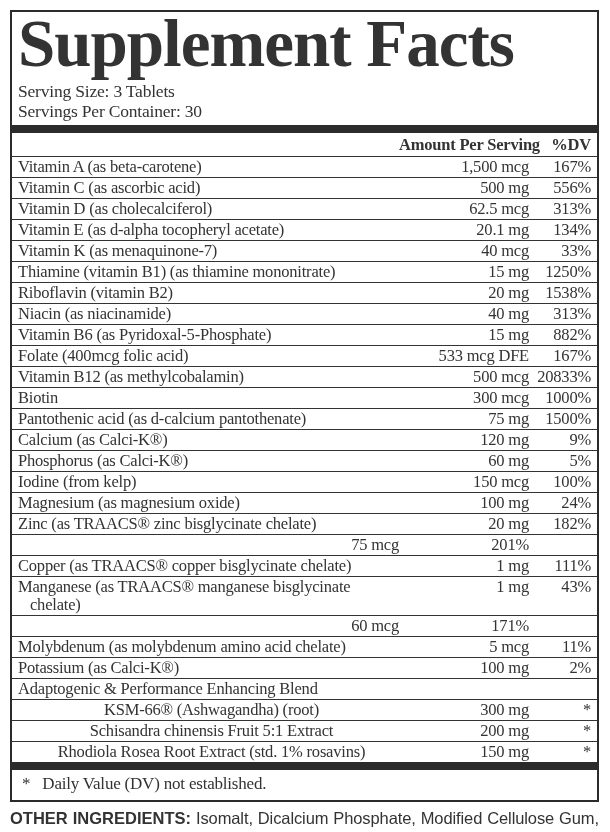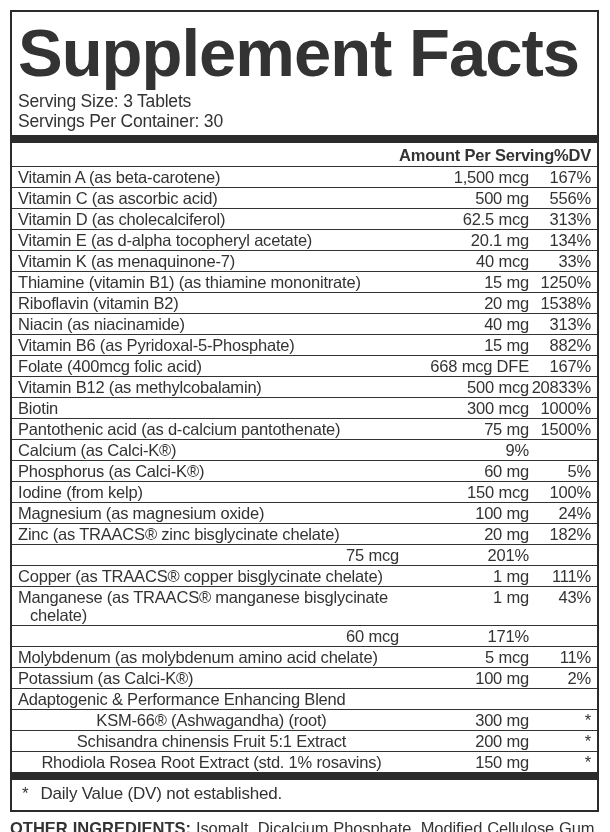--- a/index.html
+++ b/index.html
@@ -13,21 +13,22 @@
     width:610px;height:832px;
     background:var(--bg);
     color:var(--ink);
     font-family:"Liberation Sans","DejaVu Sans",sans-serif;
     padding:10px 11px 0 10px;
     overflow:hidden;
   }
   .panel{
     border:2px solid var(--bar);
     background:var(--bg);
-    padding-top:10px;
+    padding-top:0;
+    font-family:Liberation Serif, serif;
   }
   .title{
     margin:0 6px;
     font-size:67px;
     line-height:62px;
     font-weight:bold;
     letter-spacing:-1px;
     white-space:nowrap;
   }
   .serving{
@@ -151,21 +152,21 @@
   </div>
 
   <div class="row">
     <span class="cell name">Vitamin B6 (as Pyridoxal-5-Phosphate)</span>
     <span class="cell amt">15 mg</span>
     <span class="cell dv">882%</span>
   </div>
 
   <div class="row">
     <span class="cell name">Folate (400mcg folic acid)</span>
-    <span class="cell amt">668 mcg DFE</span>
+    <span class="cell amt">533 mcg DFE</span>
     <span class="cell dv">167%</span>
   </div>
 
   <div class="row">
     <span class="cell name">Vitamin B12 (as methylcobalamin)</span>
     <span class="cell amt">500 mcg</span>
     <span class="cell dv">20833%</span>
   </div>
 
   <div class="row">
@@ -175,20 +176,21 @@
   </div>
 
   <div class="row">
     <span class="cell name">Pantothenic acid (as d-calcium pantothenate)</span>
     <span class="cell amt">75 mg</span>
     <span class="cell dv">1500%</span>
   </div>
 
   <div class="row">
     <span class="cell name">Calcium (as Calci-K®)</span>
+    <span class="cell amt">120 mg</span>
     <span class="cell dv">9%</span>
   </div>
 
   <div class="row">
     <span class="cell name">Phosphorus (as Calci-K®)</span>
     <span class="cell amt">60 mg</span>
     <span class="cell dv">5%</span>
   </div>
 
   <div class="row">

